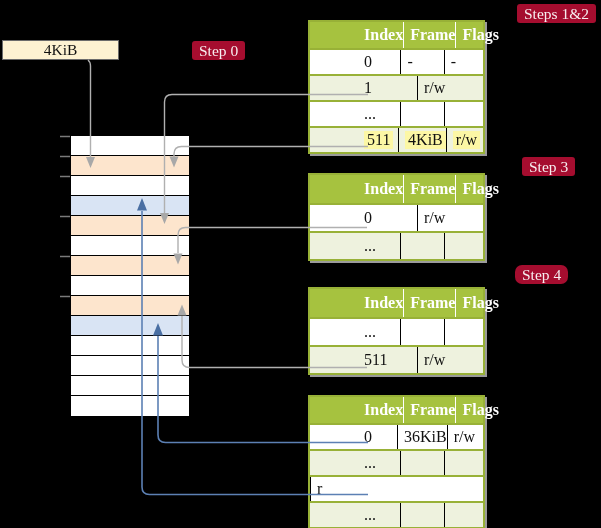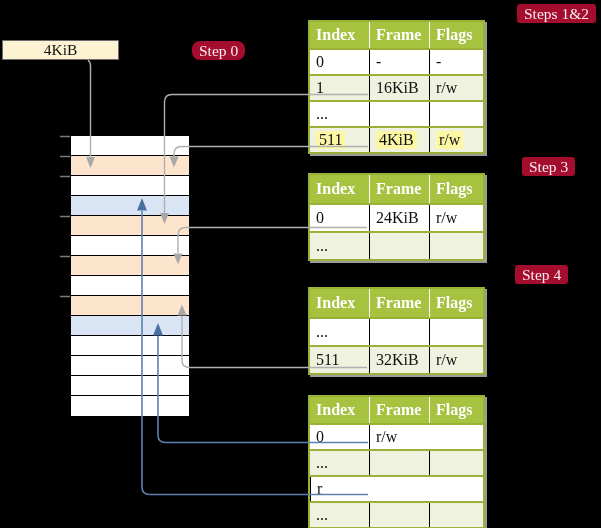--- a/index.html
+++ b/index.html
@@ -6,24 +6,24 @@
   #canvas{position:relative;width:601px;height:528px;background:#000;overflow:hidden;
           font-family:"Liberation Serif","DejaVu Serif",serif;}
 
   
   .frame-label{position:absolute;left:2px;top:40px;width:117px;height:20px;box-sizing:border-box;
     background:#fdf2d2;border:1px solid #6b6b6b;color:#111;font-size:15.5px;line-height:17px;text-align:center;}
 
   
   .badge{position:absolute;background:#a50d2f;color:#f7eef0;font-size:15.5px;line-height:17px;
     padding:1px 7px;border-radius:3px;box-shadow:1px 1px 1px rgba(0,0,0,.55);white-space:nowrap;}
-  #badge-0{left:192px;top:41px;border-radius:8px;}
+  #badge-0{left:192px;top:41px;}
   #badge-1{left:511px;top:4px;margin-left:6px;}
   #badge-2{left:522px;top:157px;text-align:center;}
-  #badge-3{left:515px;top:265px;}
+  #badge-3{left:515px;top:265px;border-radius:7px;}
 
   
   .mem{position:absolute;left:70px;top:135px;width:120px;box-sizing:border-box;
     border:1.5px solid #000;background:#fff;}
   .mrow{height:20px;box-sizing:border-box;border-bottom:1.5px solid #000;}
   .mrow:last-child{border-bottom:none;}
   .mrow.white{background:#ffffff;}
   .mrow.peach{background:#fde5cd;}
   .mrow.blue{background:#d9e4f4;}
 
@@ -33,21 +33,21 @@
   #ptable-0{top:20px;}
   #ptable-1{top:173px;}
   #ptable-2{top:287px;}
   #ptable-3{top:395px;}
   .trow{display:flex;height:26px;box-sizing:border-box;}
   .rh28 .trow{height:28px;}
   .trow + .trow{border-top:2px solid #98b137;}
   .trow.thead{background:#a6c23f;}
   .trow.tint{background:#eef2de;}
   .tc{box-sizing:border-box;padding-left:6px;font-size:16px;color:#111;display:flex;align-items:center;}
-  .c0{width:59px;}
+  .c0{width:59px;margin-left:48px;}
   .c1{width:60px;border-left:1.5px solid #000;}
   .c2{width:54px;border-left:1.5px solid #000;font-family:Liberation Serif, serif;}
   .thead .tc{color:#fff;font-weight:bold;}
   .thead .c1,.thead .c2{border-left:1.5px solid #fff;}
   .hl{background:#fcf7a5;padding:0 3px;}
 
   #overlay{position:absolute;left:0;top:0;z-index:5;pointer-events:none;}
 </style>
 </head>
 <body>
@@ -92,23 +92,20 @@
           <span>-</span>
         </div>
         <div class="tc c2">
           <span>-</span>
         </div>
       </div>
       <div class="trow tint">
         <div class="tc c0">
           <span>1</span>
         </div>
-        <div class="tc c1">
-          <span>16KiB</span>
-        </div>
         <div class="tc c2">
           <span>r/w</span>
         </div>
       </div>
       <div class="trow">
         <div class="tc c0">
           <span>...</span>
         </div>
         <div class="tc c1"></div>
         <div class="tc c2"></div>
@@ -128,69 +125,66 @@
   <div class="ptable rh28" id="ptable-1">
       <div class="trow thead">
         <div class="tc c0">Index</div>
         <div class="tc c1">Frame</div>
         <div class="tc c2">Flags</div>
       </div>
       <div class="trow">
         <div class="tc c0">
           <span>0</span>
         </div>
+        <div class="tc c2">
+          <span>r/w</span>
+        </div>
+      </div>
+      <div class="trow tint">
+        <div class="tc c0">
+          <span>...</span>
+        </div>
+        <div class="tc c1"></div>
+        <div class="tc c2"></div>
+      </div>
+    </div>
+  <div class="ptable rh28" id="ptable-2">
+      <div class="trow thead">
+        <div class="tc c0">Index</div>
+        <div class="tc c1">Frame</div>
+        <div class="tc c2">Flags</div>
+      </div>
+      <div class="trow">
+        <div class="tc c0">
+          <span>...</span>
+        </div>
+        <div class="tc c1"></div>
+        <div class="tc c2"></div>
+      </div>
+      <div class="trow tint">
+        <div class="tc c0">
+          <span>511</span>
+        </div>
+        <div class="tc c2">
+          <span>r/w</span>
+        </div>
+      </div>
+    </div>
+  <div class="ptable" id="ptable-3">
+      <div class="trow thead">
+        <div class="tc c0">Index</div>
+        <div class="tc c1">Frame</div>
+        <div class="tc c2">Flags</div>
+      </div>
+      <div class="trow">
+        <div class="tc c0">
+          <span>0</span>
+        </div>
         <div class="tc c1">
-          <span>24KiB</span>
-        </div>
-        <div class="tc c2">
-          <span>r/w</span>
-        </div>
-      </div>
-      <div class="trow tint">
-        <div class="tc c0">
-          <span>...</span>
-        </div>
-        <div class="tc c1"></div>
-        <div class="tc c2"></div>
-      </div>
-    </div>
-  <div class="ptable rh28" id="ptable-2">
-      <div class="trow thead">
-        <div class="tc c0">Index</div>
-        <div class="tc c1">Frame</div>
-        <div class="tc c2">Flags</div>
-      </div>
-      <div class="trow">
-        <div class="tc c0">
-          <span>...</span>
-        </div>
-        <div class="tc c1"></div>
-        <div class="tc c2"></div>
-      </div>
-      <div class="trow tint">
-        <div class="tc c0">
-          <span>511</span>
-        </div>
-        <div class="tc c1">
-          <span>32KiB</span>
-        </div>
-        <div class="tc c2">
-          <span>r/w</span>
-        </div>
-      </div>
-    </div>
-  <div class="ptable" id="ptable-3">
-      <div class="trow thead">
-        <div class="tc c0">Index</div>
-        <div class="tc c1">Frame</div>
-        <div class="tc c2">Flags</div>
-      </div>
-      <div class="trow">
-        <div class="tc c0">
-          <span>0</span>
+          <span>36KiB</span>
         </div>
         <div class="tc c2">
           <span>r/w</span>
         </div>
       </div>
       <div class="trow tint">
         <div class="tc c0">
           <span>...</span>
         </div>
         <div class="tc c1"></div>

